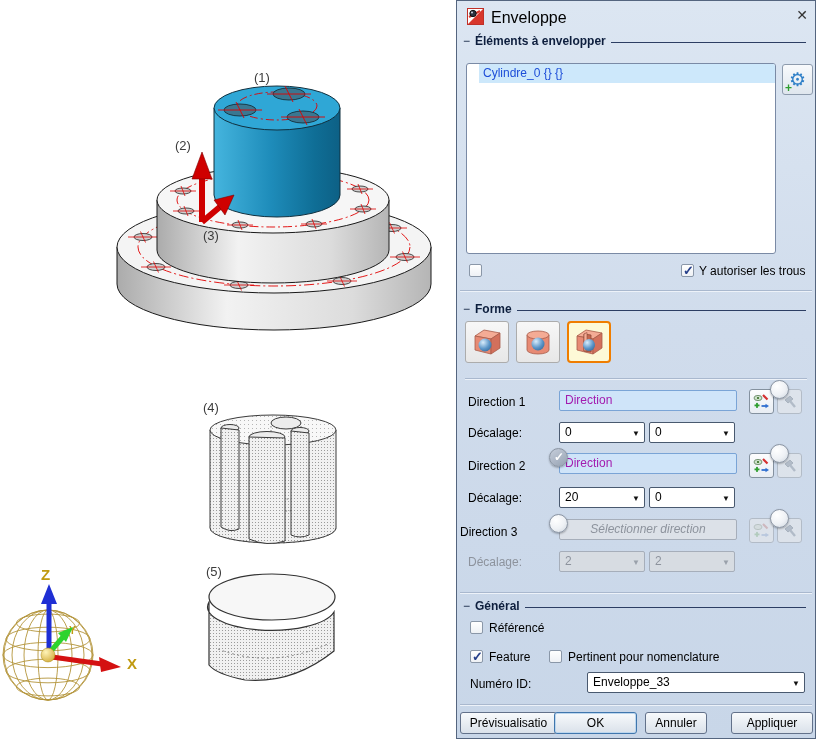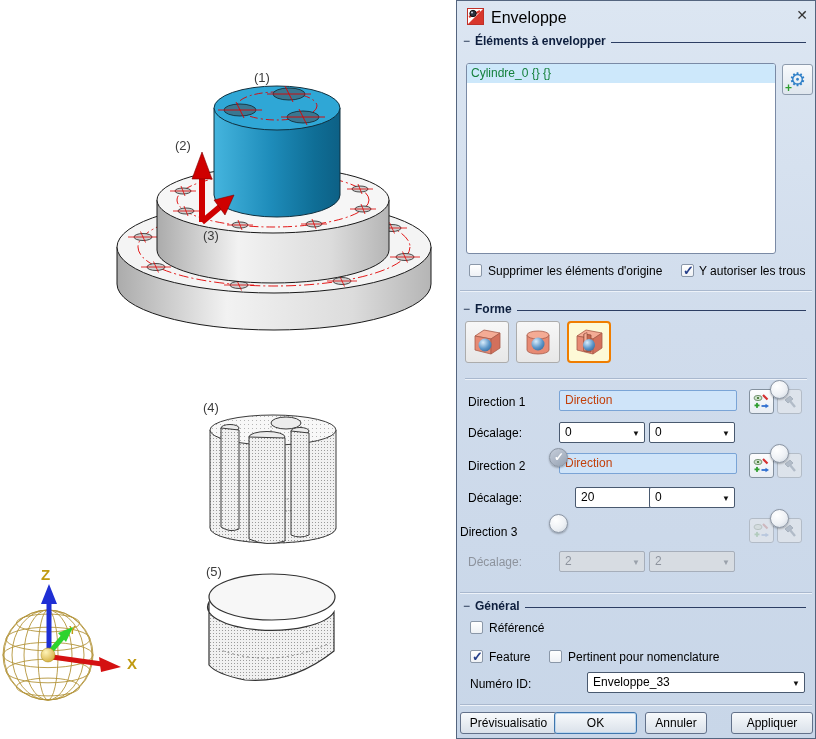--- a/index.html
+++ b/index.html
@@ -20,39 +20,39 @@
   .title-text { position:absolute; left:34px; top:8px; font-size:16px; color:#000; }
   .close-btn { position:absolute; left:336px; top:5px; width:18px; height:18px; text-align:center;
     font-size:14px; color:#333; line-height:18px; cursor:default; }
   .grp-header { position:absolute; left:6px; right:9px; display:flex; align-items:center; gap:5px;
     font-weight:bold; color:#0d1e3d; font-size:12px; }
   .grp-header .rule { flex:1; height:1px; background:#2c3e63; margin-top:2px; }
   .sep { position:absolute; left:3px; right:3px; height:1px; background:#a9b8ce; box-shadow:0 1px 0 #edf2f9; }
   
   .listbox { position:absolute; left:9px; top:62px; width:310px; height:191px;
     background:#fff; border:1px solid #7a8aa5; border-radius:3px; overflow:hidden; }
-  .listrow { height:19px; line-height:19px; padding:0 4px; background:#cde8fb; color:#15803d; }
+  .listrow { height:19px; line-height:19px; padding:0 4px; background:#cde8fb; color:#1d4ed8;margin-left:12px; }
   .sqbtn { position:absolute; background:linear-gradient(#f8fafc,#dfe6ee); border:1px solid #8d9bad;
     border-radius:3px; display:flex; align-items:center; justify-content:center; }
   .gear-glyph { font-size:19px; color:#3080c8; line-height:1; }
   .plus-badge { position:absolute; left:2px; bottom:0; color:#2f9e2f; font-weight:bold; font-size:12px; line-height:1; }
   
   .cb { position:absolute; width:13px; height:13px; background:linear-gradient(#ffffff,#eef1f5);
     border:1px solid #8a97a8; border-radius:2px; }
   .cb.checked::after { content:"✓"; position:absolute; left:1px; top:-2px; font-size:13px;
     font-weight:bold; color:#27408b; }
   .lbl { position:absolute; white-space:nowrap; color:#000; }
   .lbl.dim { color:#8d939d; }
   
   .fbtn { position:absolute; width:44px; height:42px; background:linear-gradient(#f7f7f7,#e7e7e7);
     border:1px solid #acacac; border-radius:3px; display:flex; align-items:center; justify-content:center; }
   .fbtn.checked { background:#fdf9d7; border:2px solid #ef7d00; border-radius:4px; }
   
   .dirinput { position:absolute; left:102px; width:178px; height:21px; background:#cfe4f9;
-    border:1px solid #7aa4d6; border-radius:2px; padding:0 5px; line-height:19px; color:#c2410c; }
+    border:1px solid #7aa4d6; border-radius:2px; padding:0 5px; line-height:19px; color:#a21caf; }
   .dirinput.disabled { background:#dce1e8; border-color:#a6aeba; color:#8d939d;
     font-style:italic; text-align:center; }
   .combo { position:absolute; width:86px; height:21px; background:#fff; border:1px solid #49596f;
     border-radius:2px; line-height:19px; padding:0 16px 0 5px; color:#000; }
   .combo .arr { position:absolute; right:4px; top:1px; font-size:8px; color:#111; line-height:19px; }
   .combo.disabled { background:#d7dce2; border-color:#a6aeba; color:#8d939d; }
   .combo.disabled .arr { color:#9aa1ab; }
   .combo.wide { width:218px; }
   .minibtn { position:absolute; width:25px; height:25px; background:linear-gradient(#fdfdfe,#e8edf3);
     border:1px solid #84919f; border-radius:3px; display:flex; align-items:center; justify-content:center; }
@@ -304,21 +304,20 @@
     <span class="rule"></span>
   </div>
   <div class="listbox">
     <div class="listrow">Cylindre_0 {} {}</div>
   </div>
   <div class="sqbtn" style="left:325px; top:63px; width:31px; height:31px;">
     <span class="gear-glyph">⚙</span>
     <span class="plus-badge">+</span>
   </div>
   <span class="cb" style="left:12px; top:263px;"></span>
-  <span class="lbl" style="left:31px; top:263px;">Supprimer les éléments d'origine</span>
   <span class="cb checked" style="left:224px; top:263px;"></span>
   <span class="lbl" style="left:242px; top:263px;">Y autoriser les trous</span>
 
   <div class="sep" style="top:289px;"></div>
 
   <div class="grp-header" style="top:301px;">
     <span style="font-weight:normal;">−</span>
     <span>Forme</span>
     <span class="rule"></span>
   </div>
@@ -419,31 +418,32 @@
   </div>
   <div class="minibtn disabled" style="left:320px; top:452px;">
     <svg width="16" height="16" viewBox="0 0 16 16">
       <polygon points="3,6 8,2 11,5 6,9" fill="#a9b2bd" stroke="#8b95a1" stroke-width="0.7"></polygon>
       <line x1="8" y1="7" x2="13" y2="13" stroke="#a9b2bd" stroke-width="2.4"></line>
     </svg>
   </div>
   <span class="knob" style="left:313px; top:443px;"></span>
 
   <span class="lbl" style="left:11px; top:490px;">Décalage:</span>
-  <div class="combo" style="left:102px; top:486px;margin-left:16px;">
+  <div class="combo" style="left:102px; top:486px;">
     <span>20</span>
     <span class="arr">▼</span>
   </div>
   <div class="combo" style="left:192px; top:486px;">
     <span>0</span>
     <span class="arr">▼</span>
   </div>
 
   <span class="lbl" style="left:3px; top:524px;">Direction 3</span>
   <span class="knob" style="left:92px; top:513px;"></span>
+  <div class="dirinput disabled" style="top:518px;">Sélectionner direction</div>
   <div class="minibtn disabled" style="left:292px; top:517px;">
     <svg width="17" height="17" viewBox="0 0 17 17" opacity="0.55">
       <ellipse cx="5" cy="5" rx="4" ry="2.6" fill="#cfd6cd" stroke="#7a8a78" stroke-width="0.8"></ellipse>
       <line x1="10" y1="2" x2="14.5" y2="6.5" stroke="#c08080" stroke-width="2.2"></line>
       <rect x="1.5" y="11.5" width="5" height="1.8" fill="#7fae7f"></rect>
       <rect x="3.1" y="9.9" width="1.8" height="5" fill="#7fae7f"></rect>
       <line x1="8.5" y1="13" x2="13.5" y2="13" stroke="#8ba3cc" stroke-width="1.8"></line>
       <polygon points="16,13 12.5,10.8 12.5,15.2" fill="#8ba3cc"></polygon>
     </svg>
   </div>

